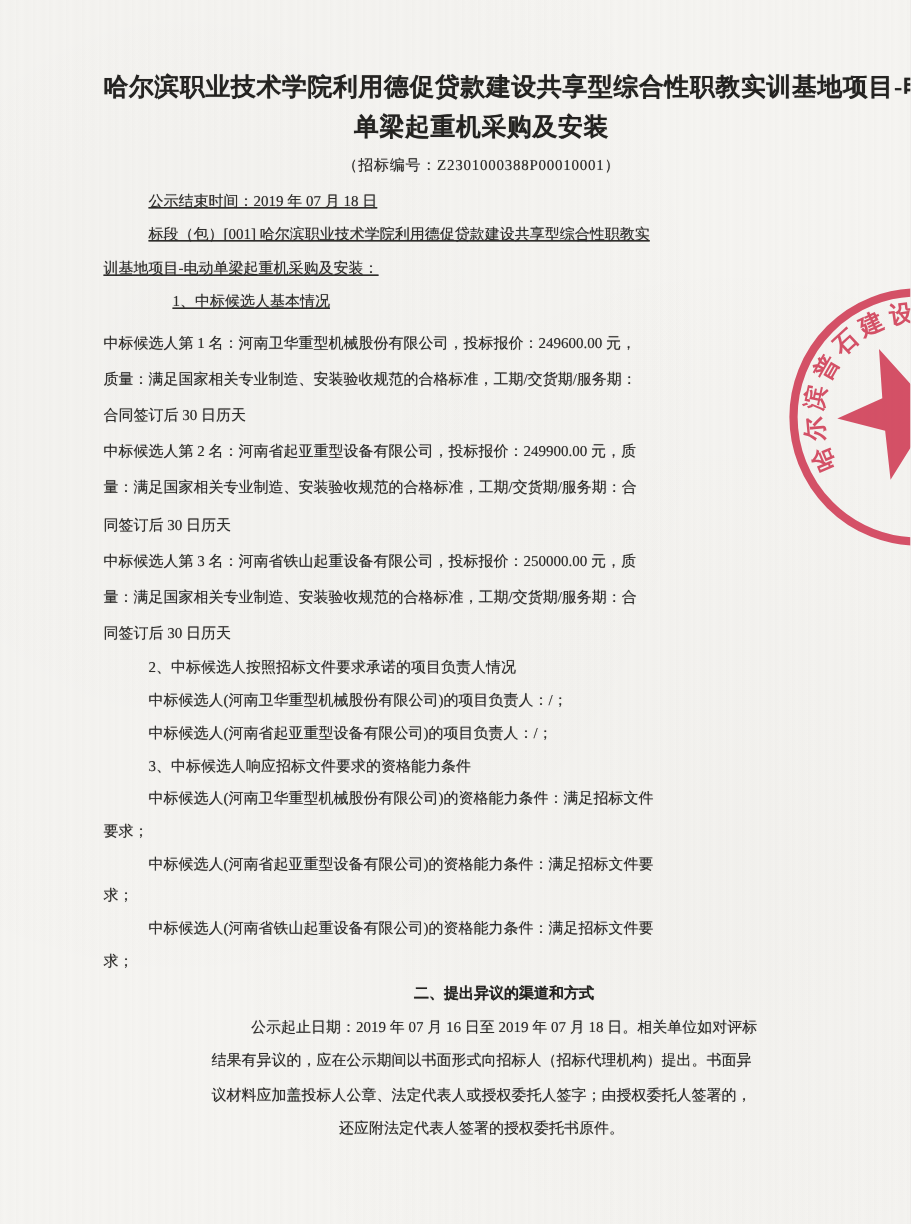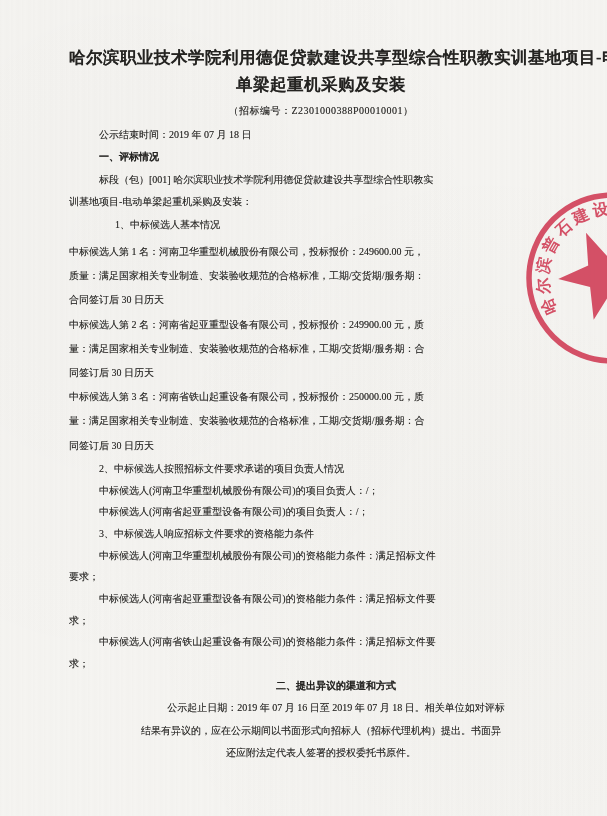--- a/index.html
+++ b/index.html
@@ -36,21 +36,21 @@
     line-height: 27px;
     text-align: center;
     letter-spacing: 0.5px;
     color: #242321;
   }
   .block-code .ln {
     line-height: 26px;
     text-align: center;
     letter-spacing: 0.5px;
   }
-  .block-a .ln { line-height: 22.4px; }
+  .block-a .ln { line-height: 22.4px; text-decoration: underline; }
   .block-b { margin-top: 4px; }
   .block-b .ln { line-height: 24.2px; }
   .block-c .ln { line-height: 21.7px; }
   .block-d .ln { line-height: 22.4px; text-align: center; }
   .ind2 { padding-left: 30px; }
   .ind3 { padding-left: 46px; }
   .bold { font-weight: bold; color: #242321; }
   .stamp {
     position: absolute;
     left: 503px;
@@ -73,21 +73,20 @@
       <div class="ln">哈尔滨职业技术学院利用德促贷款建设共享型综合性职教实训基地项目-电动</div>
       <div class="ln">单梁起重机采购及安装</div>
     </div>
 
     <div class="block-code">
       <div class="ln">（招标编号：Z2301000388P00010001）</div>
     </div>
 
     <div class="block-a">
       <div class="ln ind2">公示结束时间：2019 年 07 月 18 日</div>
-      <div class="ln ind2 bold">一、评标情况</div>
       <div class="ln ind2">标段（包）[001] 哈尔滨职业技术学院利用德促贷款建设共享型综合性职教实</div>
       <div class="ln">训基地项目-电动单梁起重机采购及安装：</div>
       <div class="ln ind3">1、中标候选人基本情况</div>
     </div>
 
     <div class="block-b">
       <div class="ln">中标候选人第 1 名：河南卫华重型机械股份有限公司，投标报价：249600.00 元，</div>
       <div class="ln">质量：满足国家相关专业制造、安装验收规范的合格标准，工期/交货期/服务期：</div>
       <div class="ln">合同签订后 30 日历天</div>
       <div class="ln">中标候选人第 2 名：河南省起亚重型设备有限公司，投标报价：249900.00 元，质</div>
@@ -108,20 +107,21 @@
       <div class="ln ind2">中标候选人(河南省起亚重型设备有限公司)的资格能力条件：满足招标文件要</div>
       <div class="ln">求；</div>
       <div class="ln ind2">中标候选人(河南省铁山起重设备有限公司)的资格能力条件：满足招标文件要</div>
       <div class="ln">求；</div>
     </div>
 
     <div class="block-d">
       <div class="ln ind2 bold">二、提出异议的渠道和方式</div>
       <div class="ln ind2">公示起止日期：2019 年 07 月 16 日至 2019 年 07 月 18 日。相关单位如对评标</div>
       <div class="ln">结果有异议的，应在公示期间以书面形式向招标人（招标代理机构）提出。书面异</div>
+      <div class="ln">议材料应加盖投标人公章、法定代表人或授权委托人签字；由授权委托人签署的，</div>
       <div class="ln">还应附法定代表人签署的授权委托书原件。</div>
     </div>
 
   </div>
 
   <svg class="stamp" width="200" height="210" viewBox="0 0 200 210">
     <g opacity="0.86">
       <circle cx="109" cy="95" r="83" fill="none" stroke="#cf3650" stroke-width="5.5"></circle>
       <polygon fill="#cf3650" points="135.7,61.8 105.1,74.1 83.0,49.7 85.2,82.5 55.2,96.0 87.1,104.1 90.7,136.8 108.2,108.9 140.4,115.7 119.3,90.4"></polygon>
       <defs>

